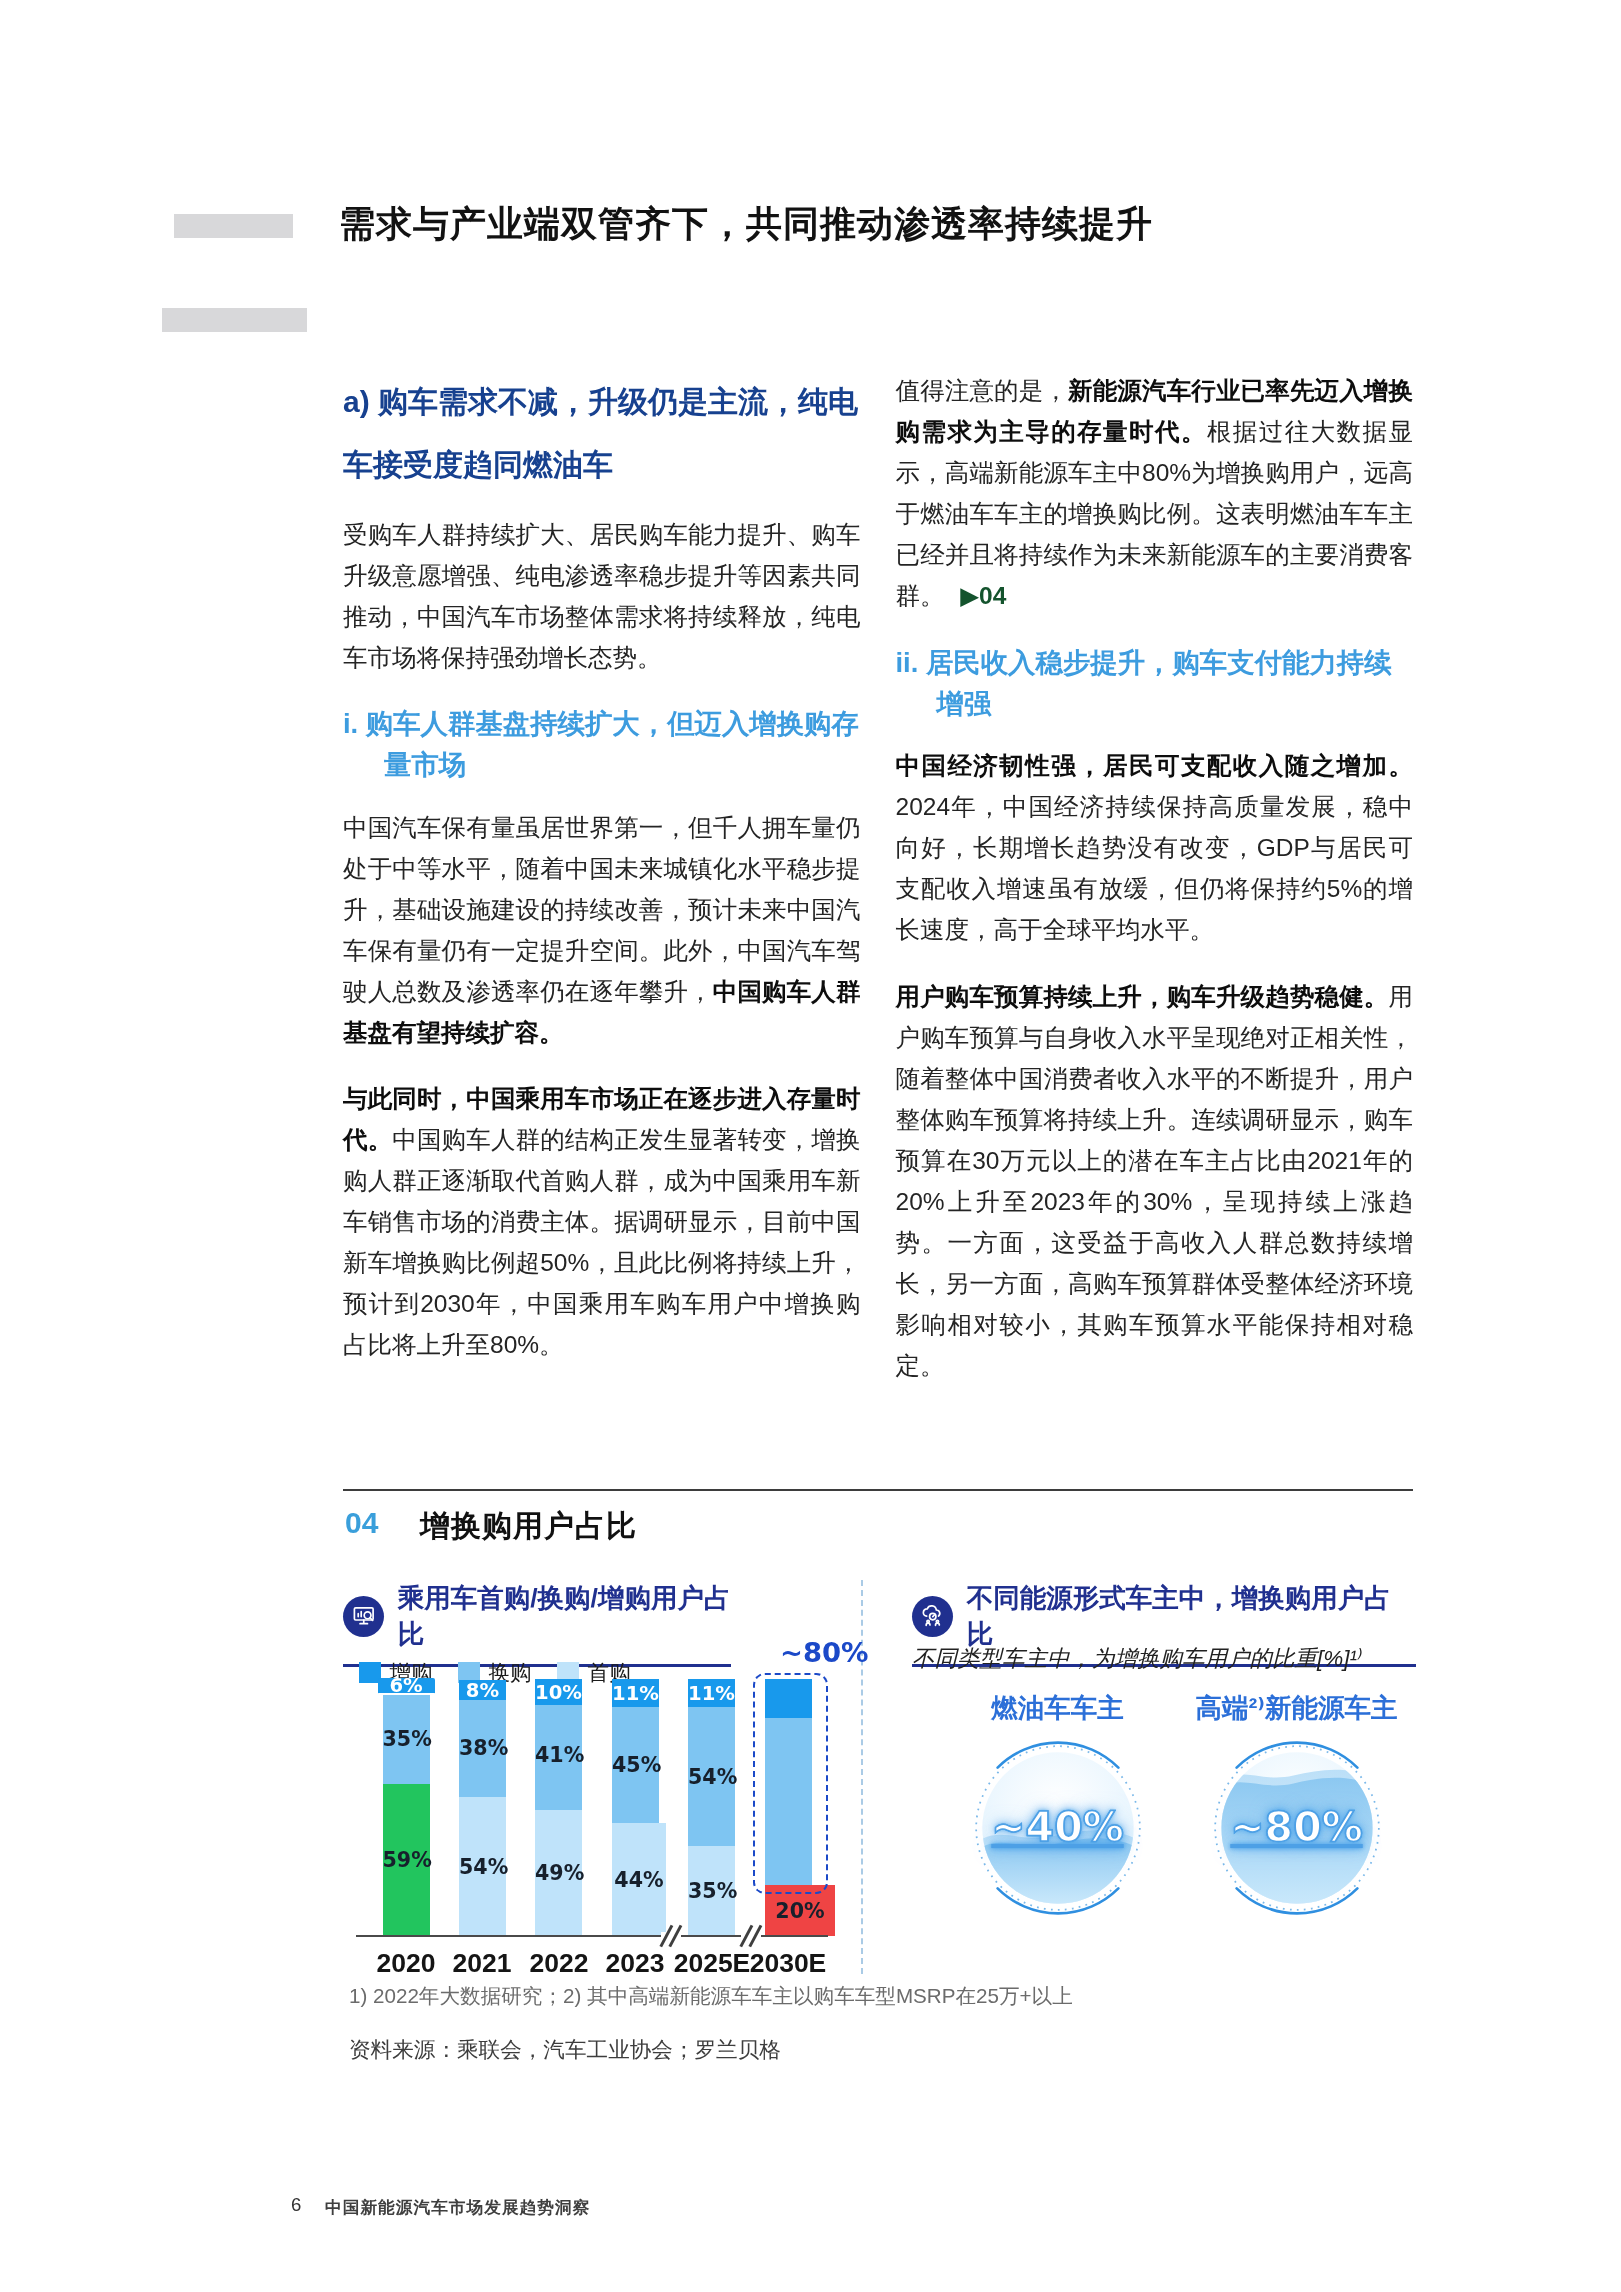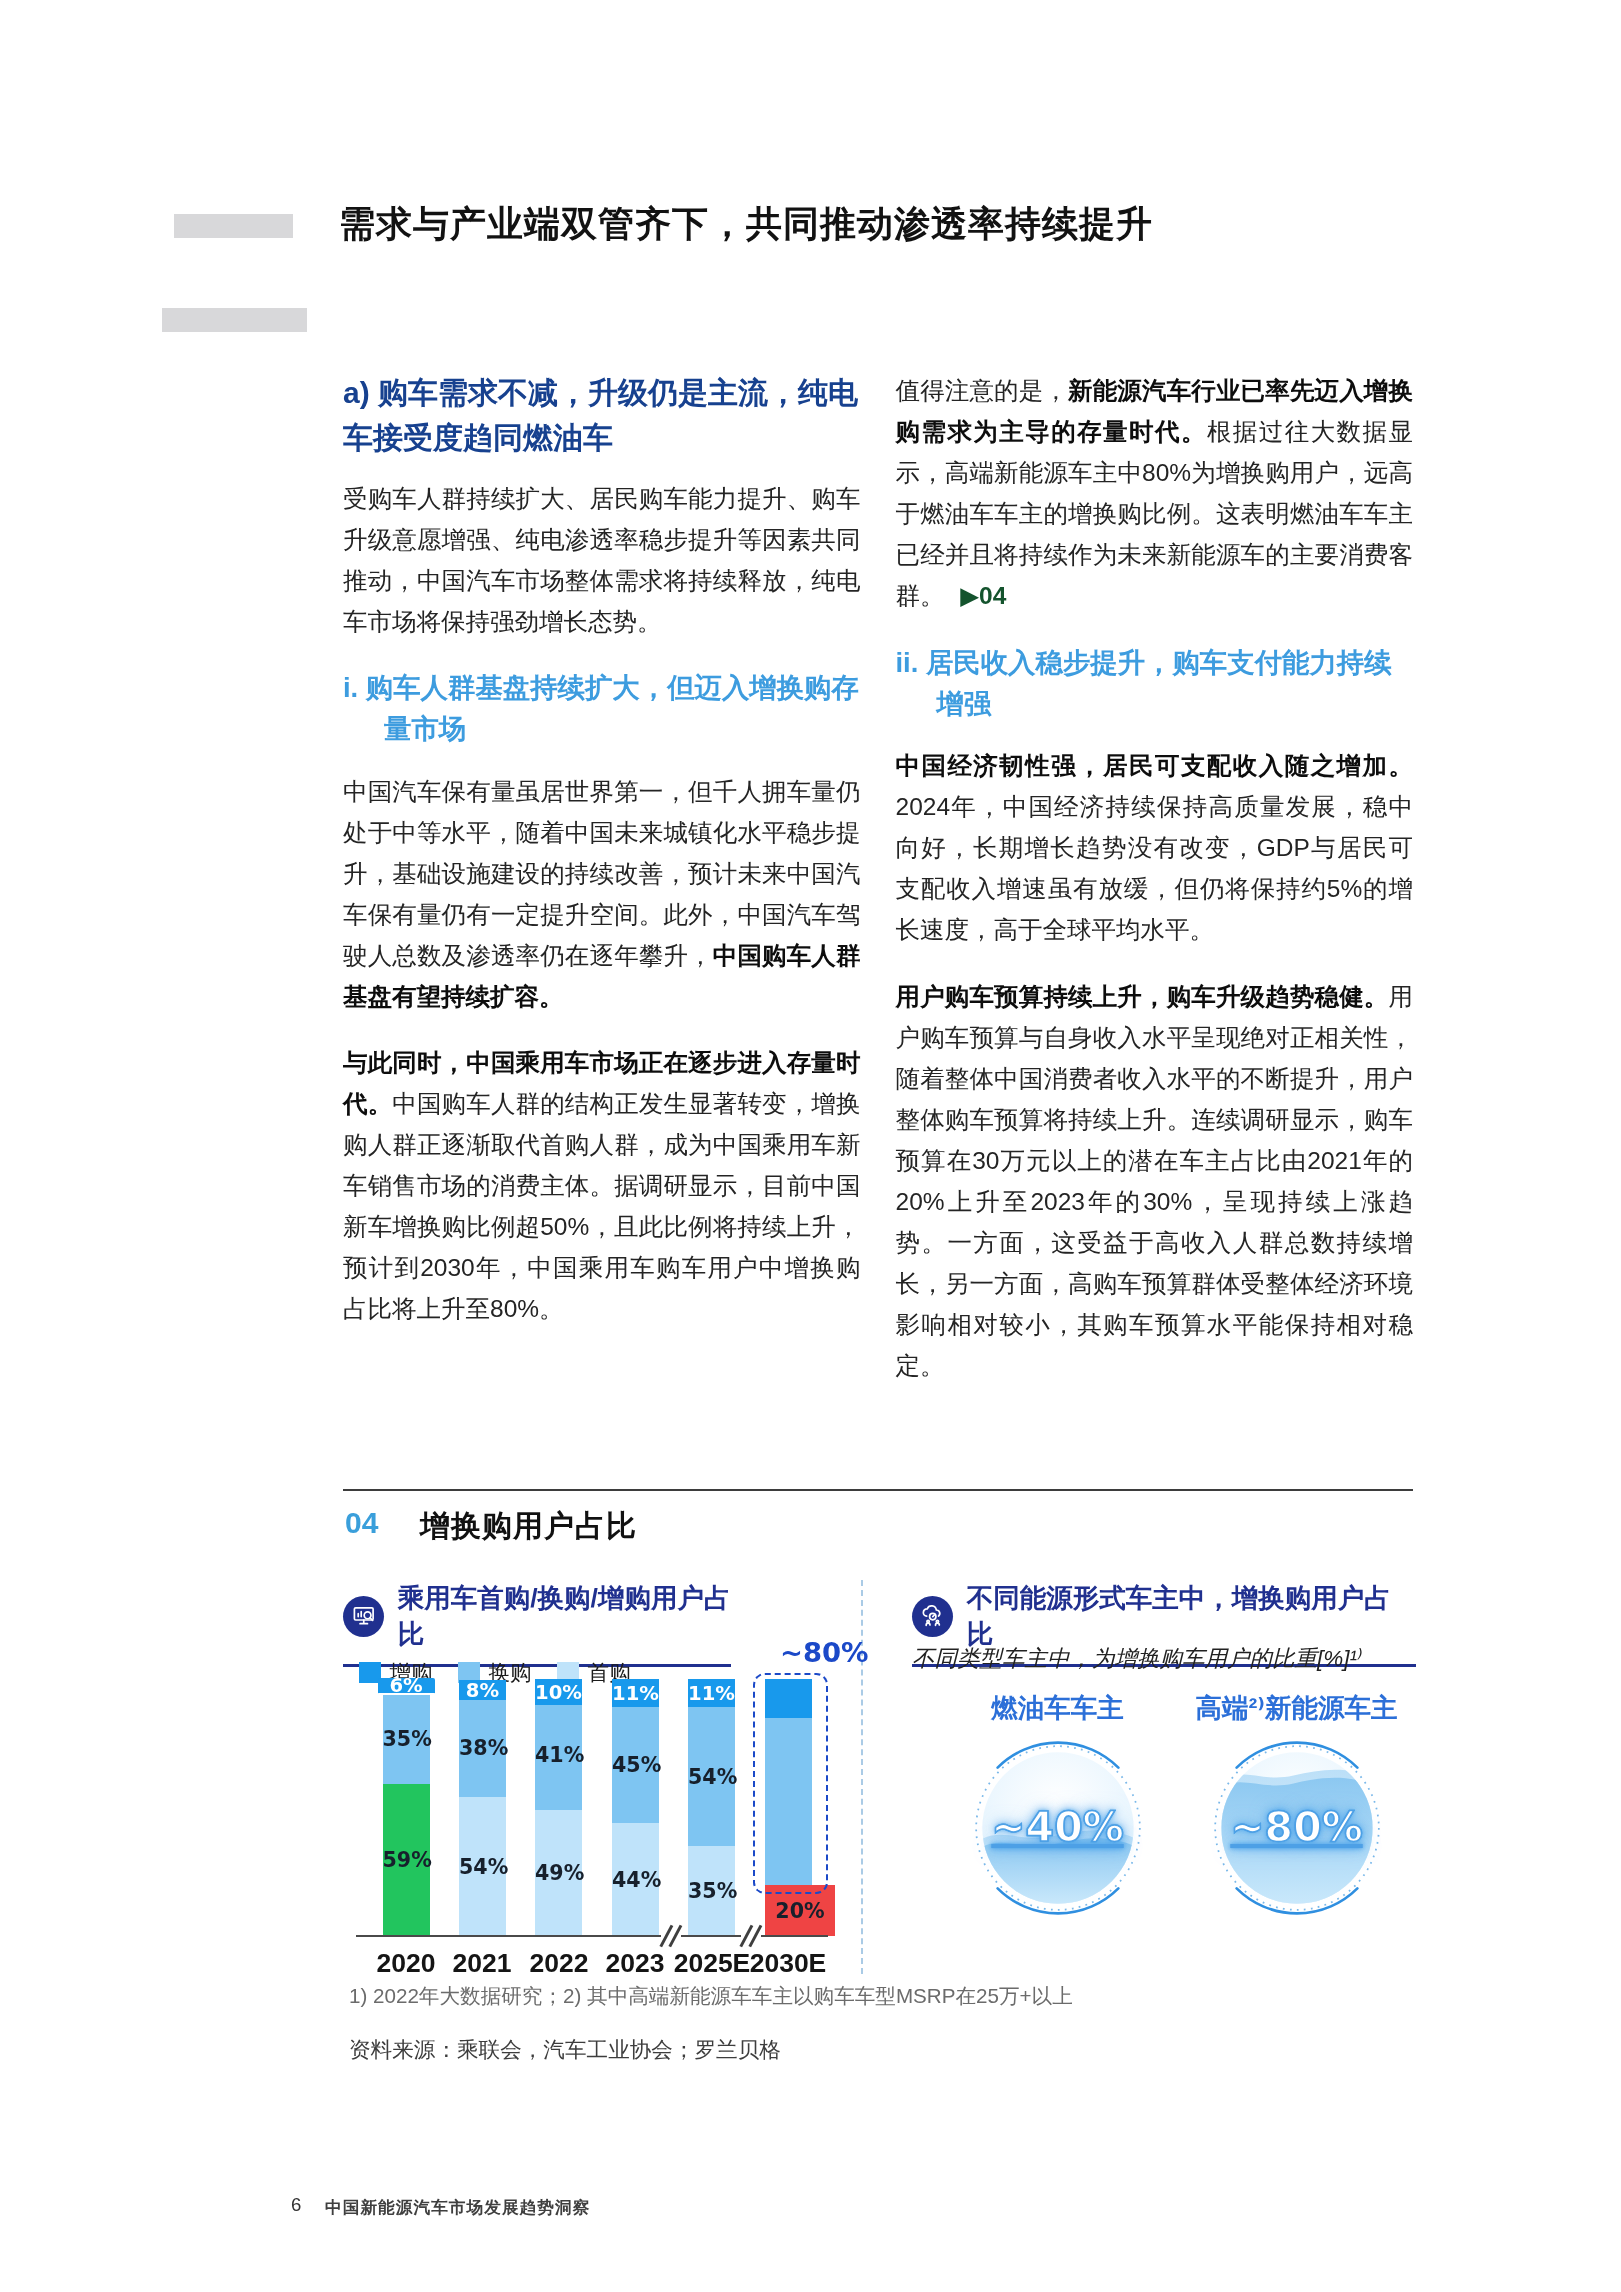--- a/index.html
+++ b/index.html
@@ -6,21 +6,21 @@
   .page{position:relative;width:1621px;height:2293px;background:#ffffff;overflow:hidden;
         font-family:"Liberation Sans","DejaVu Sans",sans-serif;color:#222;}
   .deco{position:absolute;background:#d8d8da;}
   .deco1{left:174px;top:214px;width:119px;height:23.5px;}
   .deco2{left:162px;top:308px;width:145px;height:23.5px;}
   .page-title{position:absolute;left:339px;top:200px;font-size:36px;font-weight:700;color:#121212;letter-spacing:1px;}
 
   
   .cols{position:absolute;left:343px;top:370px;width:1070px;display:flex;gap:35px;}
   .col{width:518px;font-size:24.5px;line-height:41px;text-align:justify;color:#242424;}
-  .col .h1{font-size:30px;line-height:45px;font-weight:700;color:#17418f;margin:0 0 17.6px 0;text-align:left;}
+  .col .h1{font-size:30px;line-height:63px;font-weight:700;color:#17418f;margin:0 0 17.6px 0;text-align:left;}
   .col .h2{font-size:27.4px;line-height:41px;font-weight:700;color:#3d9cdf;margin:21.6px 0 21.6px 0;
            padding-left:41px;text-indent:-41px;text-align:left;}
   .col p{margin:0 0 25.5px 0;}
   .col span.b{font-weight:700;color:#0d0d0d;}
   .ref{color:#14532d;font-weight:700;margin-left:15.7px;white-space:nowrap;}
 
   
   .fig-rule{position:absolute;left:343px;top:1489px;width:1070px;height:2px;background:#3d3d3d;}
   .fig-no{position:absolute;left:345px;top:1506px;font-size:30px;font-weight:700;color:#3a9fdb;}
   .fig-title{position:absolute;left:420px;top:1506px;font-size:30px;font-weight:700;color:#111;letter-spacing:1px;}
@@ -175,21 +175,21 @@
       <div class="seg" style="left: 177px; bottom: 0px; width: 47px; height: 126px; background: rgb(191, 227, 250);">
         <div class="seglab">49%</div>
       </div>
       <div class="seg" style="left: 177px; bottom: 126px; width: 47px; height: 110px; background: rgb(126, 197, 242);">
         <div class="seglab">41%</div>
       </div>
       <div class="seg" style="left: 177px; bottom: 231px; width: 47px; height: 26px; background: rgb(24, 153, 236);">
         <div class="seglab white">10%</div>
       </div>
       <div class="yearlab" style="left: 152px;">2022</div>
-      <div class="seg" style="left: 254px; bottom: 0px; width: 47px; height: 113px; background: rgb(191, 227, 250);">
+      <div class="seg" style="left: 254px; bottom: 0px; width: 47px; height: 113px; background: rgb(191, 227, 250); padding-left: 7px;">
         <div class="seglab">44%</div>
       </div>
       <div class="seg" style="left: 254px; bottom: 113px; width: 47px; height: 116px; background: rgb(126, 197, 242);">
         <div class="seglab">45%</div>
       </div>
       <div class="seg" style="left: 254px; bottom: 229px; width: 47px; height: 28px; background: rgb(24, 153, 236);">
         <div class="seglab white">11%</div>
       </div>
       <div class="yearlab" style="left: 228px;">2023</div>
       <div class="seg" style="left: 330px; bottom: 0px; width: 47px; height: 90px; background: rgb(191, 227, 250);">

